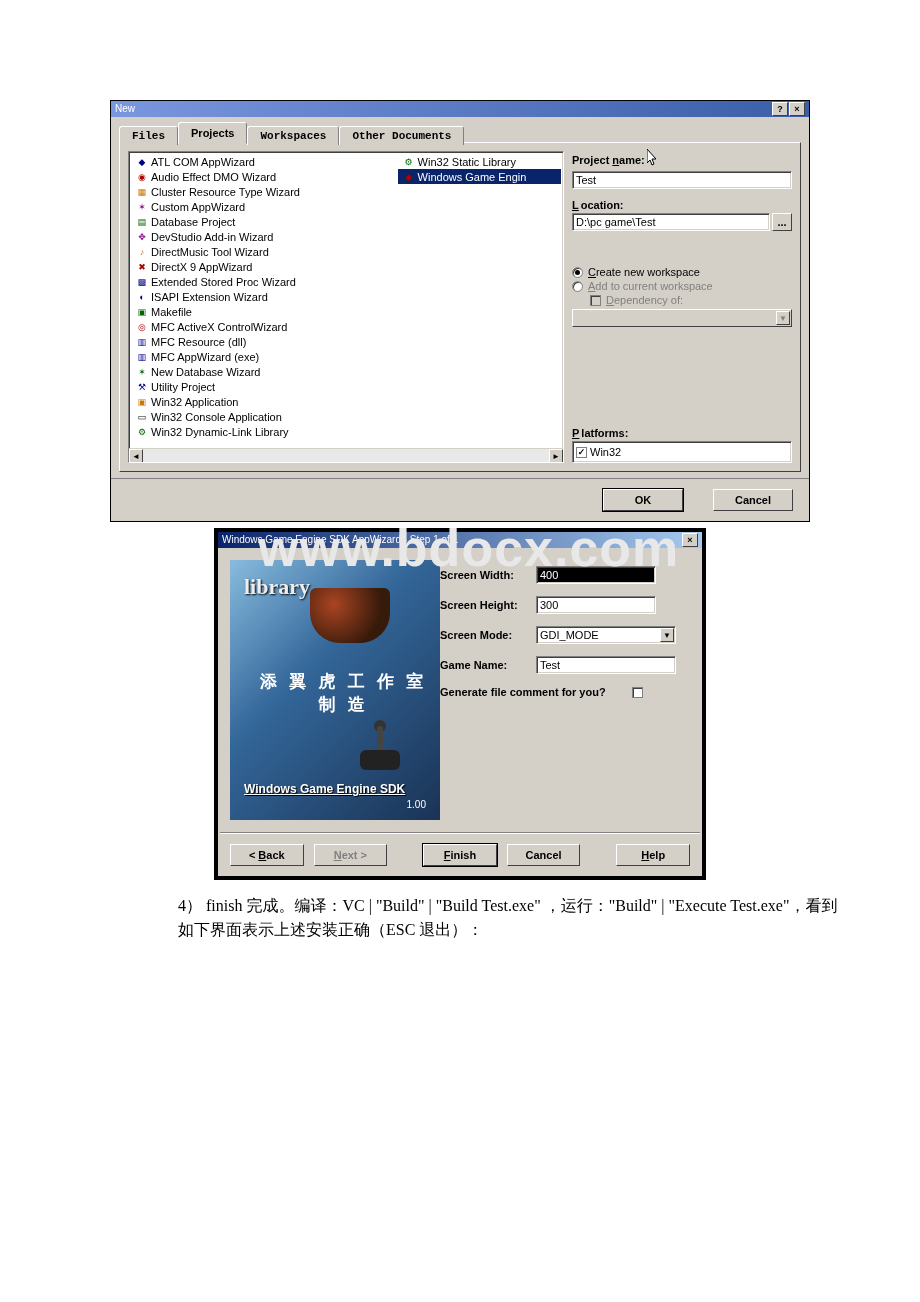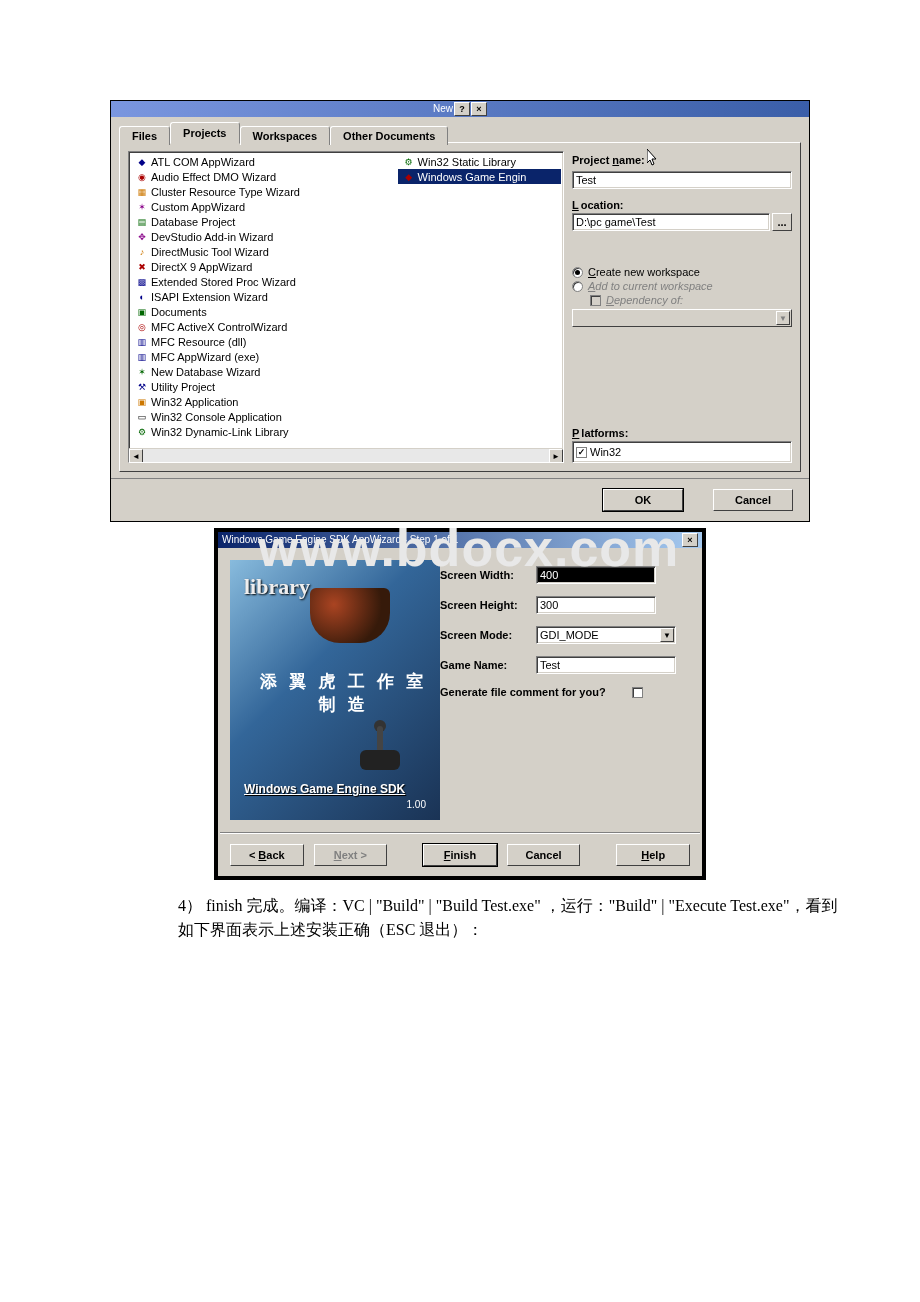--- a/index.html
+++ b/index.html
@@ -22,21 +22,21 @@
     width: 700px;
   }
   .titlebar {
     height: 16px;
     background: linear-gradient(to right, #7a96df, #3a5ea8);
     color: #fff;
     font-size: 10px;
     line-height: 16px;
     padding: 0 4px;
     display: flex;
-    justify-content: center;
+    justify-content: space-between;
     align-items: center;
   }
   .tb-right { display: flex; gap: 0; }
   .sysbtn {
     width: 16px; height: 14px;
     background: #d4d0c8;
     border: 1px solid #fff;
     border-right-color: #404040; border-bottom-color: #404040;
     font-size: 9px; font-weight: bold; color: #000;
     display: flex; align-items: center; justify-content: center;
@@ -48,21 +48,21 @@
   .tab {
     padding: 3px 12px;
     font-size: 11px; font-weight: bold;
     border: 1px solid #fff; border-bottom: none;
     border-right-color: #808080;
     border-top-left-radius: 3px; border-top-right-radius: 3px;
     background: #d4d0c8;
     margin-right: 0;
     position: relative;
   }
-  .tab.inactive { top: 2px; border-top-color:#fff; }
+  .tab.inactive { top: 2px; border-top-color:#fff;font-family:Liberation Mono, monospace; }
   .tab.active { padding-top:4px; padding-bottom:4px; z-index:3; border-bottom:1px solid #d4d0c8; margin-bottom:-1px;}
   .tab-panel {
     border: 1px solid #fff;
     border-right-color:#404040; border-bottom-color:#404040;
     padding: 8px;
     min-height: 330px;
     display: flex;
     gap: 8px;
     position: relative;
     z-index:1;
@@ -94,21 +94,21 @@
   .lbl { margin-bottom: 2px; display:flex; align-items:center; gap:2px;}
   .ul { text-decoration: underline; }
   .inp {
     background:#fff; border:1px solid #808080; border-right-color:#fff; border-bottom-color:#fff;
     box-shadow: inset 1px 1px 0 #404040, inset -1px -1px 0 #d4d0c8;
     height:18px; line-height:16px; padding:0 3px; font-weight:normal;
   }
   .inp-row { display:flex; gap:2px; }
   .dddbtn { width:20px; height:18px; background:#d4d0c8; border:1px solid #fff; border-right-color:#404040; border-bottom-color:#404040; display:flex;align-items:center;justify-content:center; font-weight:bold;}
   .radio-row { display:flex; align-items:center; gap:5px; margin:1px 0; font-weight:normal;}
-  .radio-row.disabled { color:#808080;font-style:italic; }
+  .radio-row.disabled { color:#808080; }
   .rad { width:11px; height:11px; border-radius:50%; border:1px solid #808080; background:#fff; box-shadow: inset 1px 1px 0 #404040; display:flex;align-items:center;justify-content:center;}
   .rad .dot { width:5px;height:5px;border-radius:50%;background:#000; }
   .cb { width:11px;height:11px; border:1px solid #808080; background:#fff; box-shadow: inset 1px 1px 0 #404040; display:flex;align-items:center;justify-content:center; flex:none;}
   .cb.disabled { background:#d4d0c8; }
   .dep-combo {
     height:18px; background:#d4d0c8; border:1px solid #fff; border-right-color:#404040; border-bottom-color:#404040;
     display:flex; justify-content:flex-end; align-items:center; margin-top:2px;
   }
   .combo-arrow { width:14px;height:14px; background:#d4d0c8; border:1px solid #fff; border-right-color:#404040; border-bottom-color:#404040; margin:1px; color:#808080; font-size:8px; display:flex;align-items:center;justify-content:center;}
   .plat-list {
@@ -274,21 +274,21 @@
             <div class="li-item">
                   <span class="ic ic-b">▩</span>
                   <span>Extended Stored Proc Wizard</span>
                 </div>
             <div class="li-item">
                   <span class="ic ic-b">◐</span>
                   <span>ISAPI Extension Wizard</span>
                 </div>
             <div class="li-item">
                   <span class="ic ic-g">▣</span>
-                  <span>Documents</span>
+                  <span>Makefile</span>
                 </div>
             <div class="li-item">
                   <span class="ic ic-r">◎</span>
                   <span>MFC ActiveX ControlWizard</span>
                 </div>
             <div class="li-item">
                   <span class="ic ic-b">▥</span>
                   <span>MFC Resource (dll)</span>
                 </div>
             <div class="li-item">

